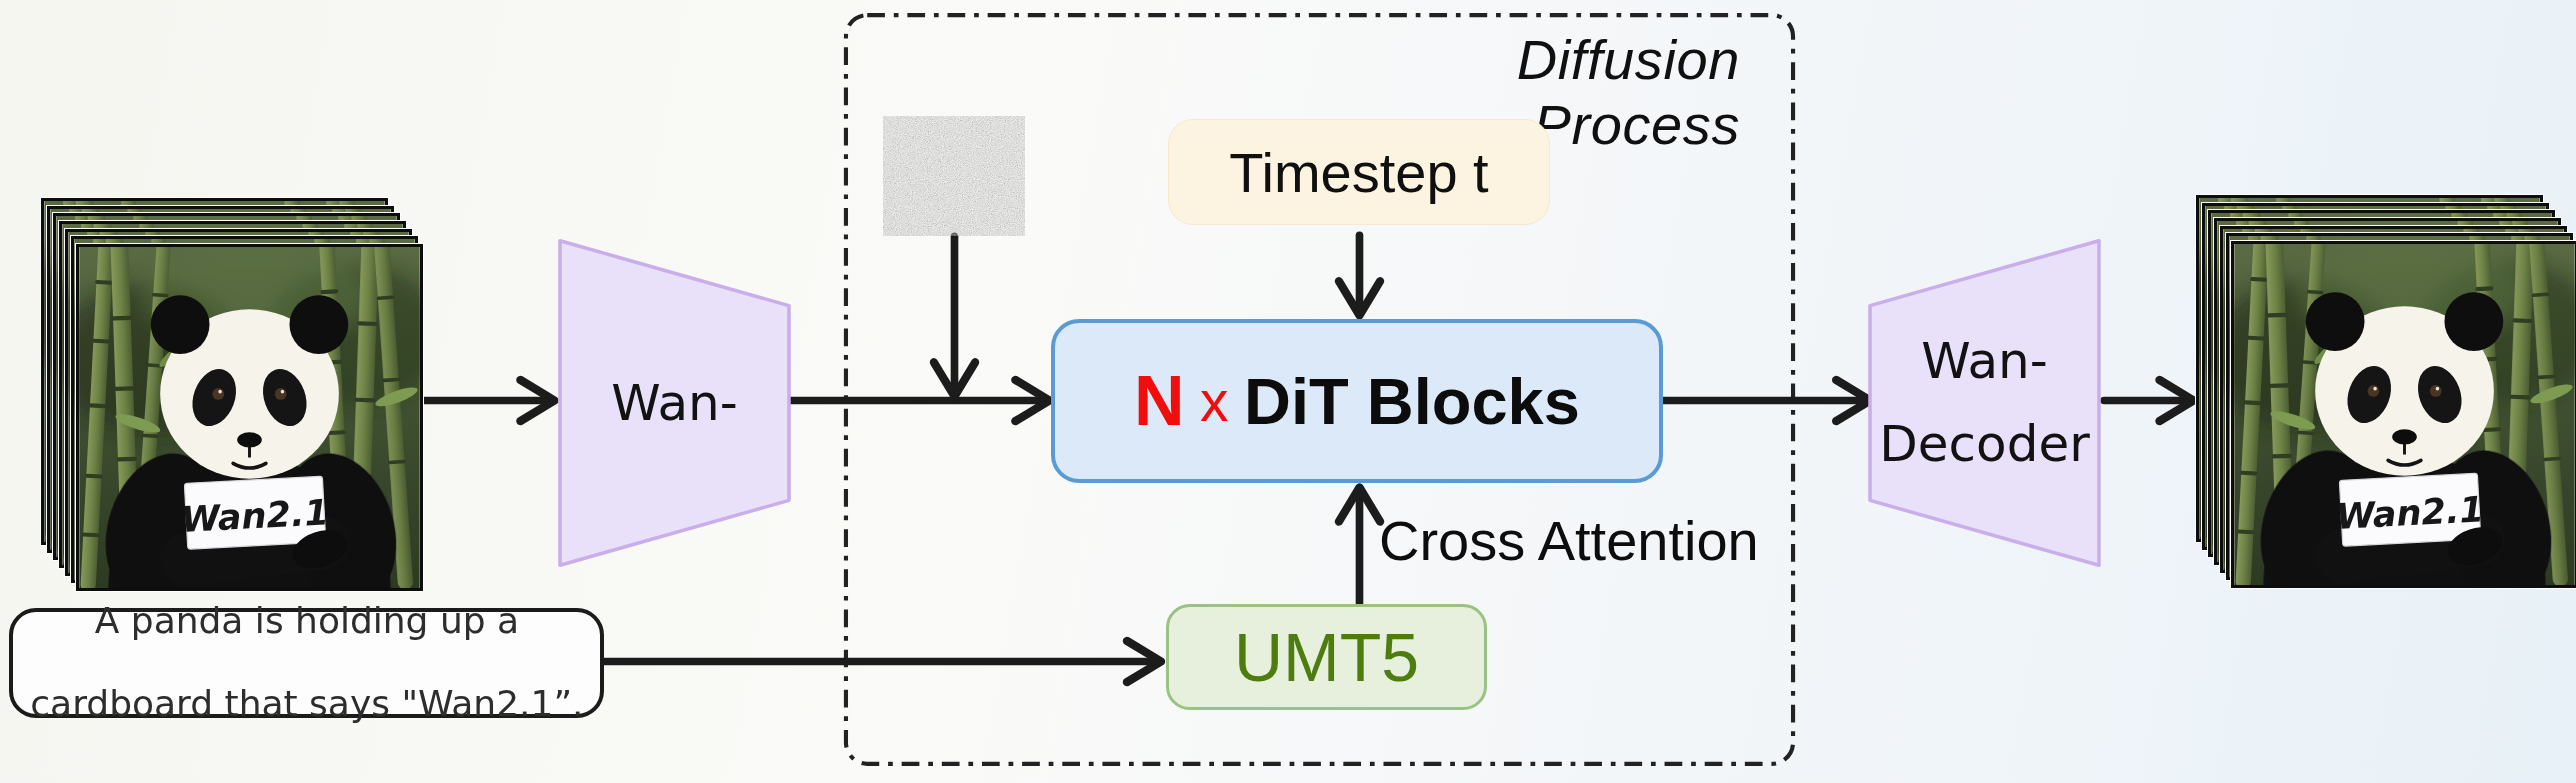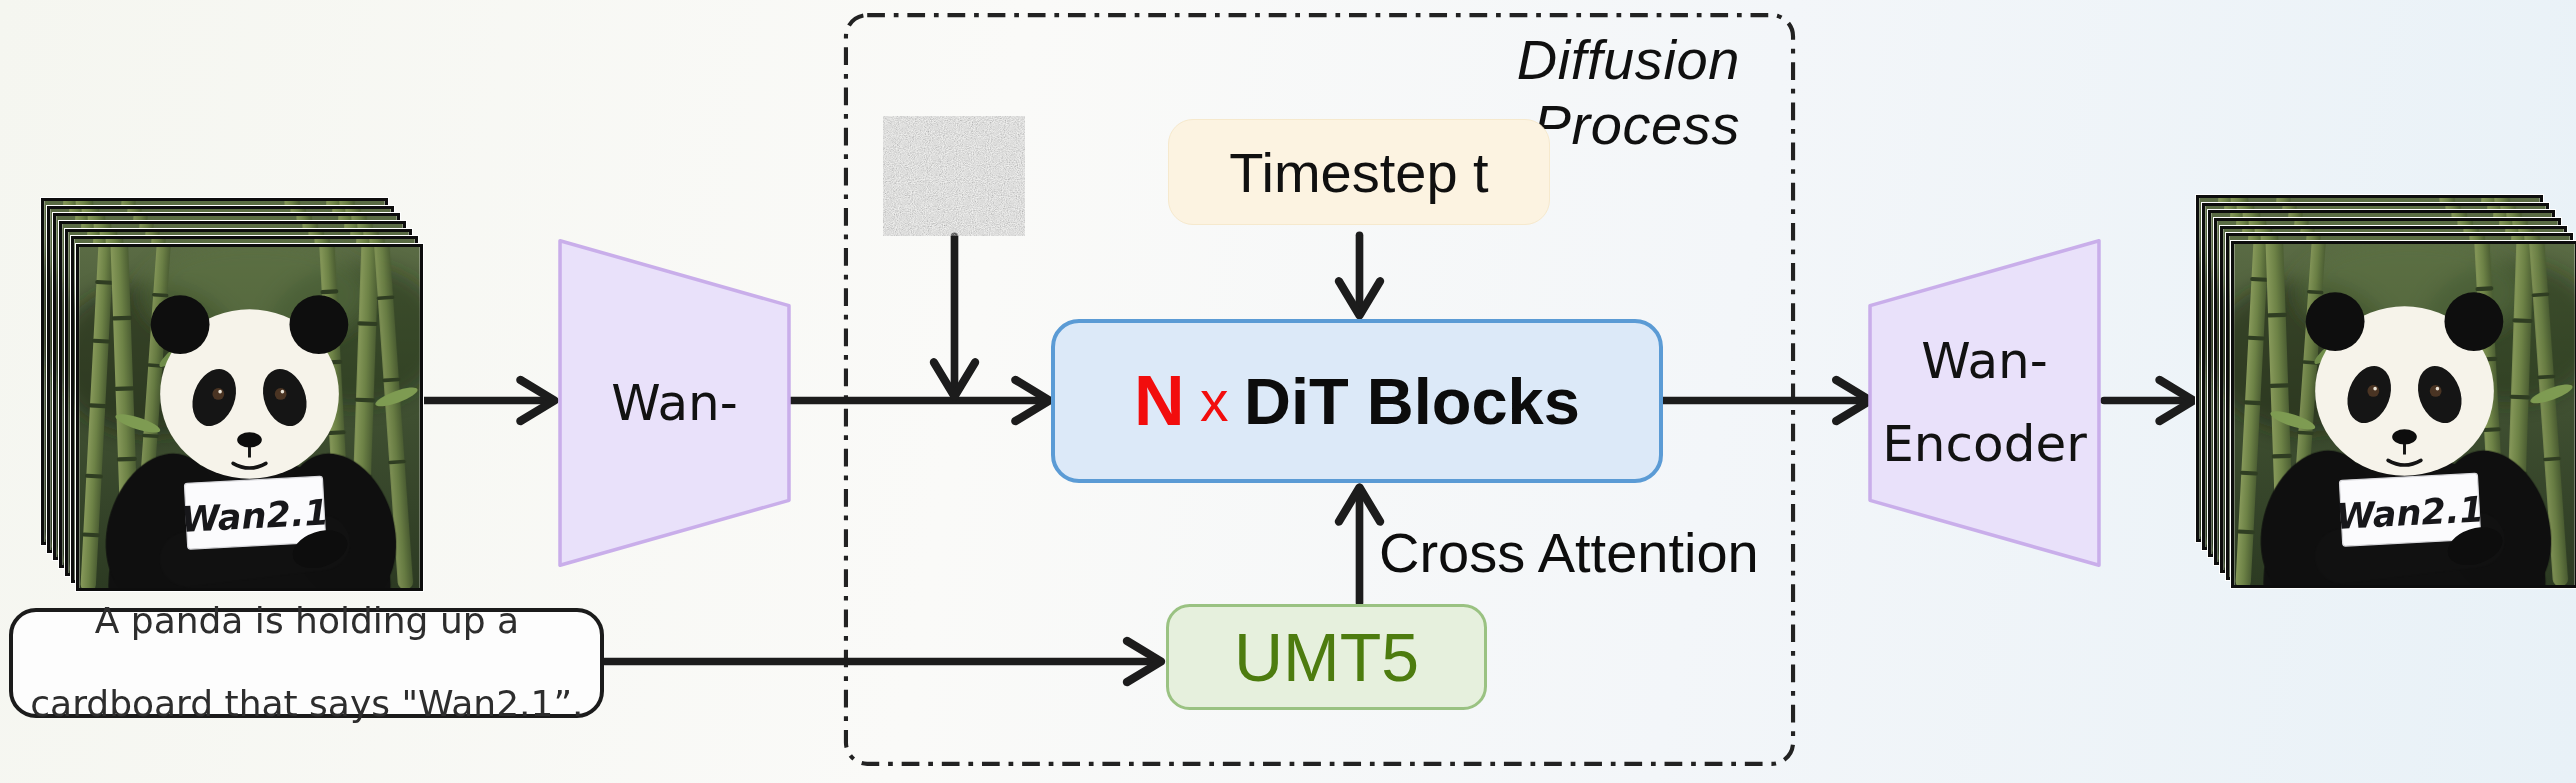--- a/index.html
+++ b/index.html
@@ -46,21 +46,21 @@
     gap:15.4px;
   }
   .dit-box .n  { font-size:70px; font-weight:bold; }
   .dit-box .x  { font-size:57px; }
   .dit-box .lbl{ font-size:65px; color:#0c0c0c;font-weight:bold; }
   .umt5-box {
     left:1166px; top:604px; width:321px; height:106px;
     background:#e6f0dd; border:3.5px solid #9ac282; border-radius:23.6px;
     font-size:68px; color:#4d7c0f;
   }
-  .cross-label { left:1379px; top:520px; font-size:56px; color:#0d0d0d; z-index:3; }
+  .cross-label { left:1379px; top:508px; font-size:56px; color:#0d0d0d; z-index:3; }
 
   .prompt-box {
     left:9.4px; top:608px; width:595px; height:110px;
     background:#fdfdfd; border:4.7px solid #1b1b1b; border-radius:27px;
     display:flex; flex-direction:column; align-items:center; justify-content:center;
     font-family:"DejaVu Sans", sans-serif;
     font-size:36px; line-height:1.35; color:#2d2d2d; z-index:3; text-align:center;gap:34px;
   }
 
   
@@ -264,21 +264,21 @@
     <div>Wan-</div>
   </div>
 </div>
 
 <div class="abs vae decoder-shape">
   <svg width="239" height="334" viewBox="0 0 404 566">
     <polygon points="8,118 396,8 396,558 8,448" fill="#e9e1fa" stroke="#c9aeea" stroke-width="6" stroke-linejoin="round"></polygon>
   </svg>
   <div class="label-layer">
     <div>Wan-</div>
-    <div>Encoder</div>
+    <div>Decoder</div>
   </div>
 </div>
 
 <div class="abs node timestep-box">
   <span>Timestep t</span>
 </div>
 
 <div class="abs node dit-box">
   <span class="n" id="dit-n" style="color: rgb(242, 13, 13);">N</span>
   <span class="x" id="dit-x" style="color: rgb(242, 13, 13);">x</span>

